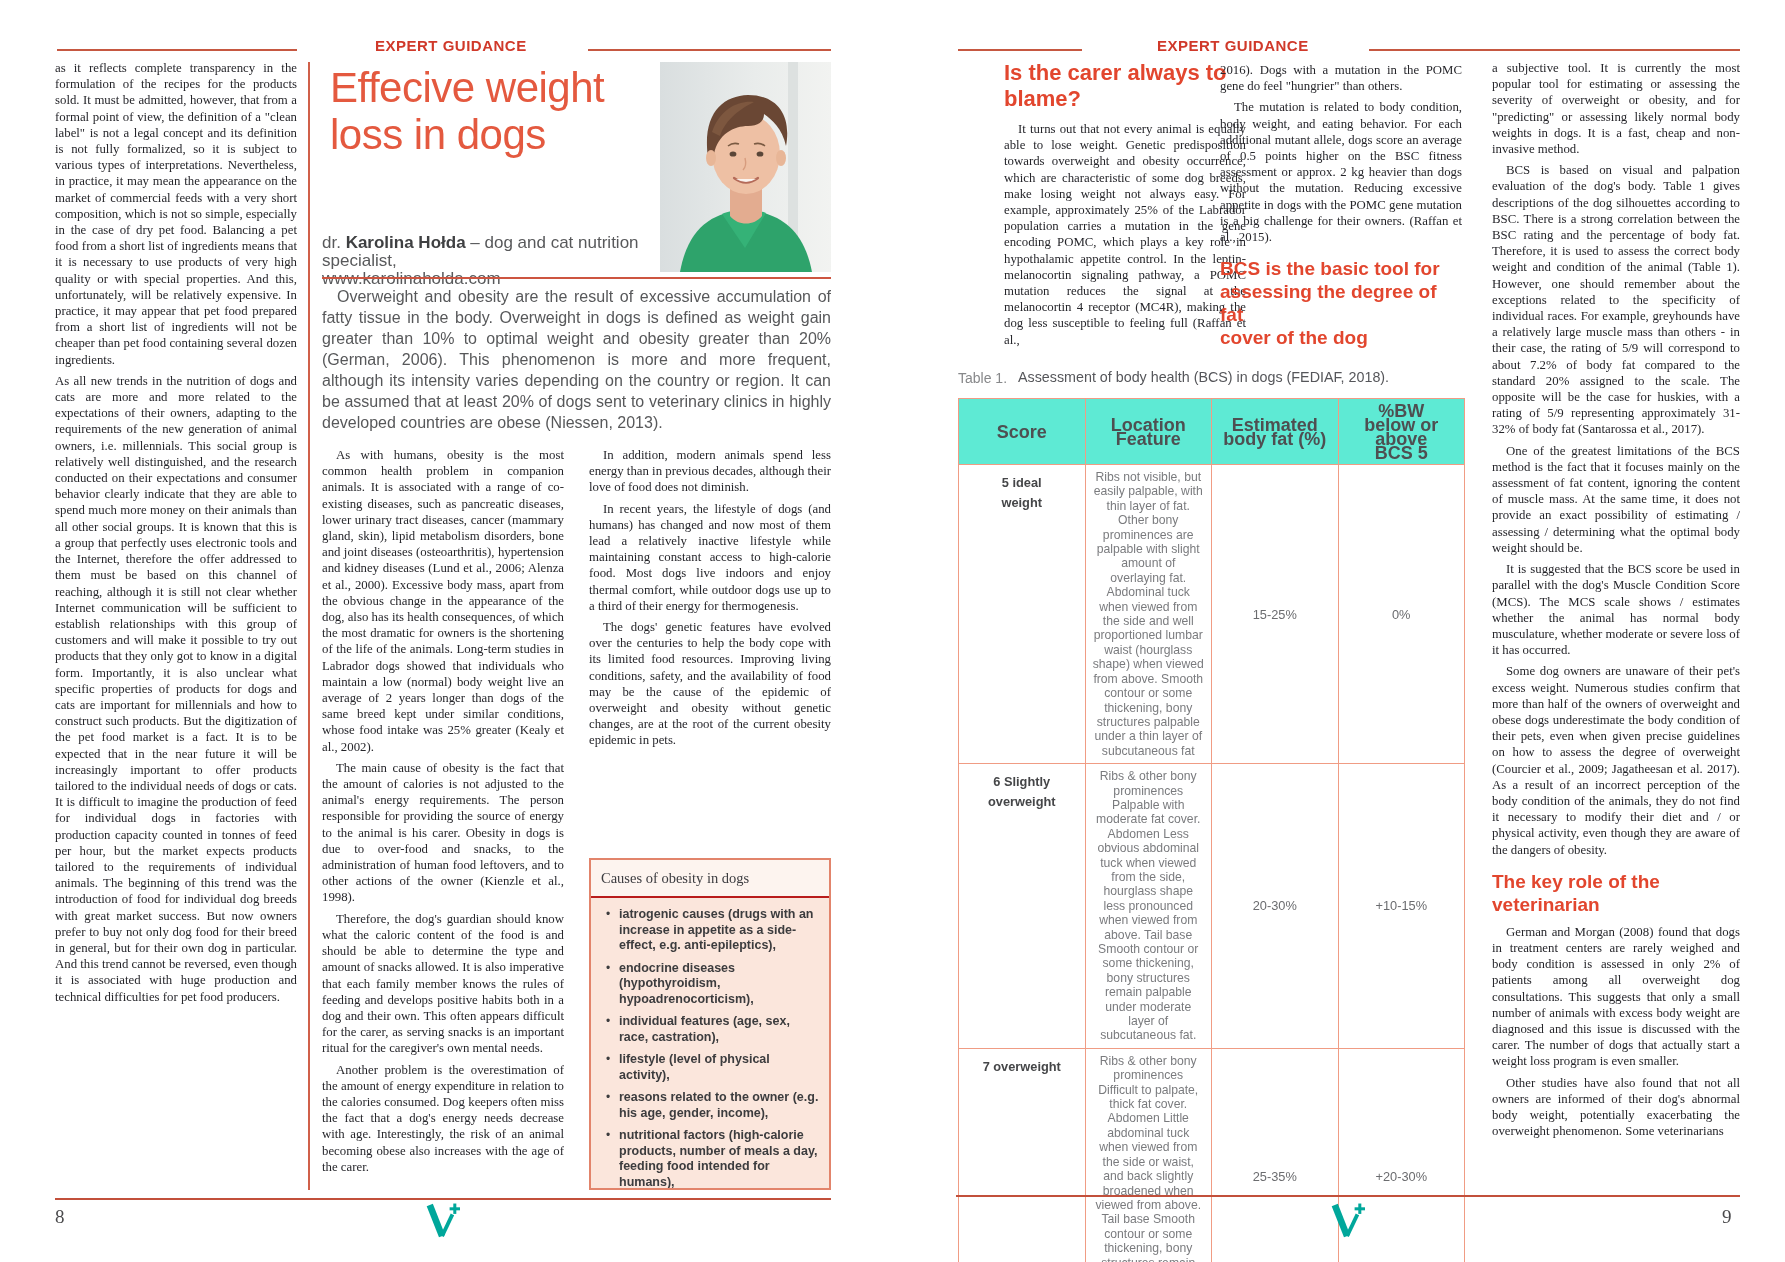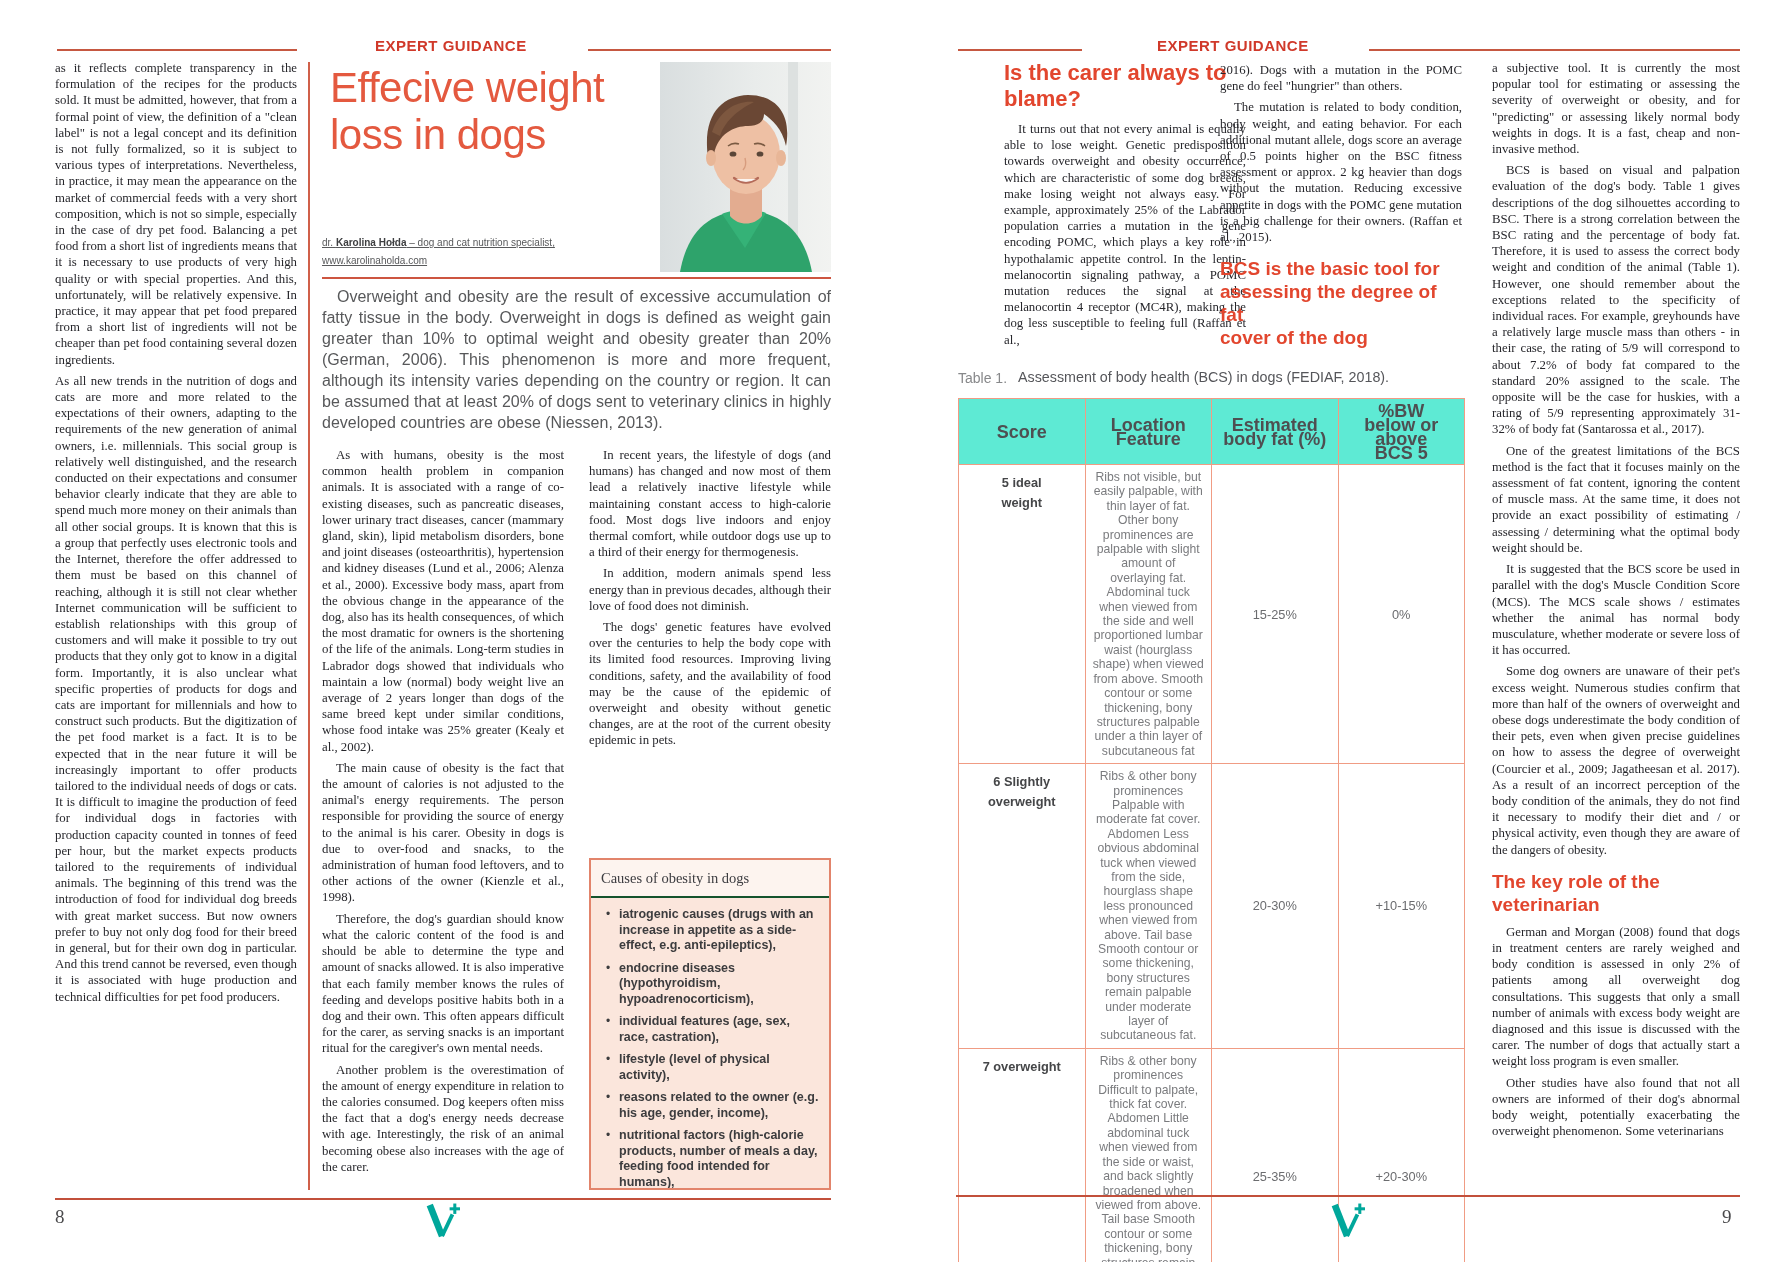--- a/index.html
+++ b/index.html
@@ -18,30 +18,30 @@
   .serif p.noindent{text-indent:0;}
   .serif p.lastjust{text-align-last:justify;}
   .redhead{color:#e2462e;font-weight:bold;white-space:pre-line;text-align:left;text-indent:0;
            font-family:"Liberation Sans","DejaVu Sans",sans-serif;}
   .h-col1{font-size:20px;line-height:24px;margin:11px 0 7px 0;}
   .h-colA{font-size:22px;line-height:26px;margin:0 0 9px 0;}
   .h-small{font-size:19px;line-height:23px;margin:12px 0 8px 0;}
   
   .title{position:absolute;left:322px;top:64px;width:340px;font-size:42px;line-height:47px;
          letter-spacing:-.5px;color:#e4593f;white-space:pre-line;margin-left:8px;}
-  .author{position:absolute;left:322px;top:234px;width:340px;font-size:10px;line-height:18px;color:#58595b;text-decoration:underline;}
+  .author{position:absolute;left:322px;top:234px;width:340px;font-size:17px;line-height:18px;color:#58595b;}
   .author b{color:#3f4042;}
   .intro{position:absolute;left:322px;top:286px;width:509px;height:156px;overflow:hidden;
          font-size:16px;line-height:21px;color:#57585a;text-align:justify;text-indent:15px;}
   
   .photo{position:absolute;left:660px;top:62px;width:171px;height:210px;}
   
   .obox{position:absolute;left:589px;top:858px;width:242px;height:332px;box-sizing:border-box;
         border:2px solid #e2846b;background:#fbe6dc;overflow:hidden;}
-  .obox-title{background:#fdf4ef;border-bottom:2px solid #14532d;padding:10px 10px 9px 10px;
+  .obox-title{background:#fdf4ef;border-bottom:2px solid #b91c1c;padding:10px 10px 9px 10px;
               font-family:"Liberation Serif","DejaVu Serif",serif;font-size:14.5px;color:#3c3c40;}
   .obox-body{padding:9px 8px 6px 6px;}
   .obx{display:flex;margin:0 0 7px 0;}
   .obx .b{width:22px;flex:none;text-align:center;font-size:12px;color:#3c3c3e;line-height:15.5px;}
   .obx .t{flex:1;font-size:12.5px;line-height:15.5px;font-weight:bold;color:#3c3c3e;}
   
   .tcaption-label{position:absolute;left:958px;top:370px;font-size:14px;color:#87888a;}
   .tcaption-text{position:absolute;left:1018px;top:369px;font-size:14.3px;color:#55565a;}
   table.bcs{position:absolute;left:958px;top:398px;width:507px;border-collapse:collapse;table-layout:fixed;}
   table.bcs td,table.bcs th{border:1px solid #f09c84;box-sizing:border-box;}
@@ -123,22 +123,22 @@
     <div class="intro">Overweight and obesity are the result of excessive accumulation of fatty tissue in the body. Overweight in dogs is defined as weight gain greater than 10% to optimal weight and obesity greater than 20% (German, 2006). This phenomenon is more and more frequent, although its intensity varies depending on the country or region. It can be assumed that at least 20% of dogs sent to veterinary clinics in highly developed countries are obese (Niessen, 2013).</div>
 
     <div class="col serif" style="left:322px;top:447px;width:242px;height:741px;">
       <p>As with humans, obesity is the most common health problem in companion animals. It is associated with a range of co-existing diseases, such as pancreatic diseases, lower urinary tract diseases, cancer (mammary gland, skin), lipid metabolism disorders, bone and joint diseases (osteoarthritis), hypertension and kidney diseases (Lund et al., 2006; Alenza et al., 2000). Excessive body mass, apart from the obvious change in the appearance of the dog, also has its health consequences, of which the most dramatic for owners is the shortening of the life of the animals. Long-term studies in Labrador dogs showed that individuals who maintain a low (normal) body weight live an average of 2 years longer than dogs of the same breed kept under similar conditions, whose food intake was 25% greater (Kealy et al., 2002).</p>
       <p>The main cause of obesity is the fact that the amount of calories is not adjusted to the animal's energy requirements. The person responsible for providing the source of energy to the animal is his carer. Obesity in dogs is due to over-food and snacks, to the administration of human food leftovers, and to other actions of the owner (Kienzle et al., 1998).</p>
       <p>Therefore, the dog's guardian should know what the caloric content of the food is and should be able to determine the type and amount of snacks allowed. It is also imperative that each family member knows the rules of feeding and develops positive habits both in a dog and their own. This often appears difficult for the carer, as serving snacks is an important ritual for the caregiver's own mental needs.</p>
       <p>Another problem is the overestimation of the amount of energy expenditure in relation to the calories consumed. Dog keepers often miss the fact that a dog's energy needs decrease with age. Interestingly, the risk of an animal becoming obese also increases with the age of the carer.</p>
     </div>
 
     <div class="col serif" style="left:589px;top:447px;width:242px;height:400px;">
+      <p>In addition, modern animals spend less energy than in previous decades, although their love of food does not diminish.</p>
       <p>In recent years, the lifestyle of dogs (and humans) has changed and now most of them lead a relatively inactive lifestyle while maintaining constant access to high-calorie food. Most dogs live indoors and enjoy thermal comfort, while outdoor dogs use up to a third of their energy for thermogenesis.</p>
-      <p>In addition, modern animals spend less energy than in previous decades, although their love of food does not diminish.</p>
       <p>The dogs' genetic features have evolved over the centuries to help the body cope with its limited food resources. Improving living conditions, safety, and the availability of food may be the cause of the epidemic of overweight and obesity without genetic changes, are at the root of the current obesity epidemic in pets.</p>
     </div>
 
     <div class="obox">
       <div class="obox-title">Causes of obesity in dogs</div>
       <div class="obox-body">
         <div class="obx">
             <span class="b">•</span>
             <span class="t">iatrogenic causes (drugs with an increase in appetite as a side-effect, e.g. anti-epileptics),</span>
           </div>

